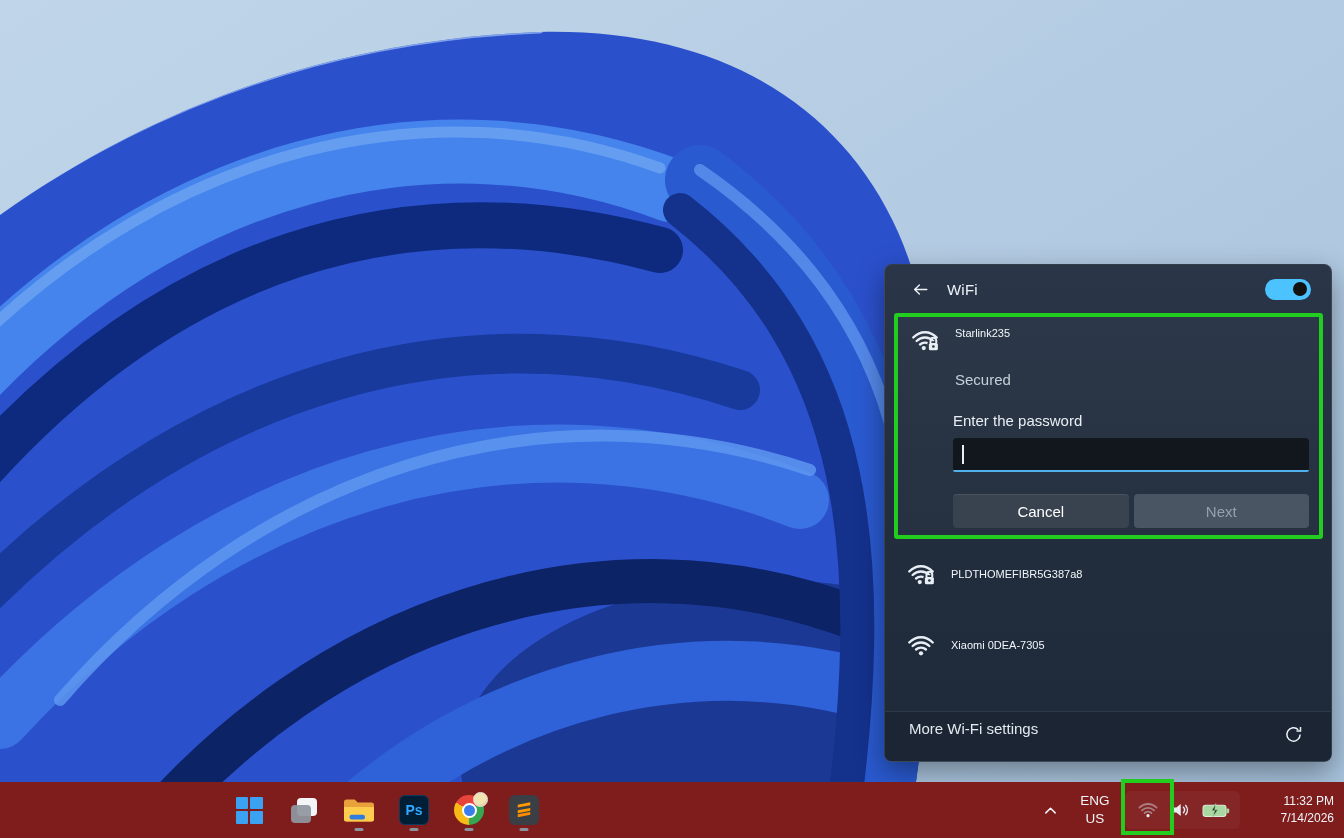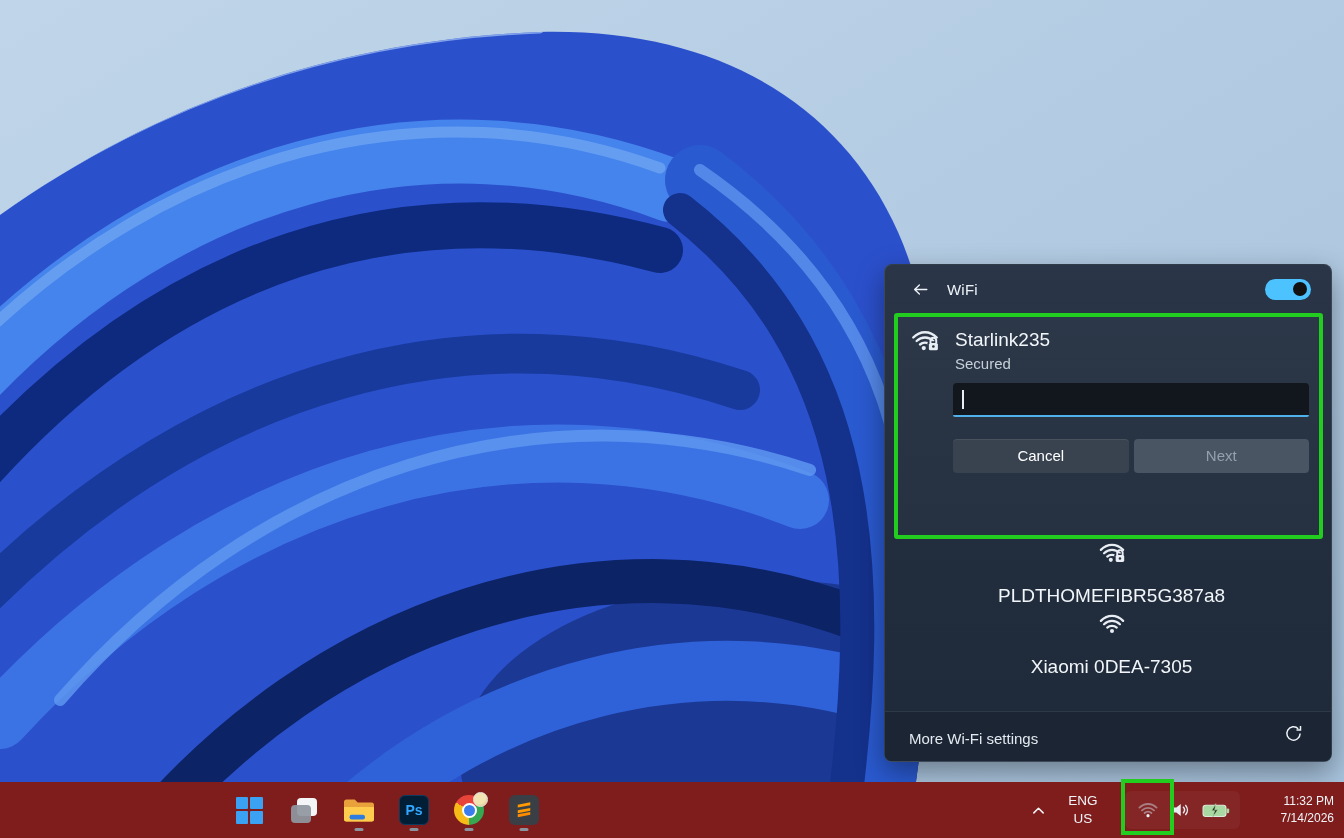--- a/index.html
+++ b/index.html
@@ -26,41 +26,41 @@
   .toggle { margin-left:auto; width:46px; height:21px; border-radius:11px; background:#4cc2ff;
     position:relative; cursor:pointer; }
   .toggle .knob { position:absolute; right:4px; top:3.5px; width:14px; height:14px;
     border-radius:50%; background:#121212; }
 
   .hl-section {
     margin:0 8px 0 9px; height:226px; border:4px solid #23cd1f; border-radius:3px;
     padding:9px 14px 10px 12px; background:rgba(255,255,255,.02);
   }
   .sel-row { display:flex; gap:15px; align-items:flex-start; cursor:pointer; }
-  .net-name { font-size:19px; color:#f2f6fa; line-height:1.45; }
-  .net-sub { font-size:15px; color:#c7d0d9; line-height:1.35; }
+  .net-name { font-size:11px; color:#f2f6fa; line-height:1.45; }
+  .net-sub { font-size:15px; color:#c7d0d9; line-height:1.35;margin-top:28px; }
   .pwd-label { margin:22px 0 0 43px; color:#e9eef4; }
   .pwd-field { position:relative; margin:9px 0 0 43px; height:34px; width:356px;
     background:#12171e; border-radius:4px 4px 2px 2px; border-bottom:2px solid #4fb0ea; }
   .pwd-input { position:absolute; inset:0; background:transparent; border:none; outline:none;
     color:#eef3f8; font:15px "Liberation Sans",sans-serif; padding:0 10px; }
   .caret { position:absolute; left:9px; top:7px; width:2px; height:19px; background:#e7edf3;
     animation:blink 1.1s steps(1) infinite; }
   @keyframes blink { 50% { opacity:0; } }
   .btn-row { display:flex; gap:5px; margin:22px 0 0 43px; width:356px; }
   .btn { flex:1; height:34px; border:none; border-radius:4px; font:15px "Liberation Sans",sans-serif;
     cursor:pointer; }
   .btn-next { background:#4a5564; color:#95a0ad; }
   .btn-cancel { background:#39434f; color:#ffffff; box-shadow:inset 0 1px 0 rgba(255,255,255,.08); }
 
   .net-list { height:172px; overflow:hidden; }
-  .net-row { height:71px; display:flex; align-items:center; gap:15px; padding-left:7px; cursor:pointer;flex-direction:column; }
+  .net-row { height:71px; display:flex; align-items:center; gap:15px; padding-left:21px; cursor:pointer; }
 
   .panel-footer { height:52px; border-top:1px solid rgba(255,255,255,.09); background:#1b2533;
-    display:flex; align-items:flex-end; justify-content:space-between; padding:16px 24px;gap:16px; }
+    display:flex; align-items:flex-start; justify-content:space-between; padding:8px 24px;gap:16px; }
   .footer-link { color:#e2e9f0; cursor:pointer; }
   .refresh-btn { width:28px; height:28px; display:flex; align-items:center; justify-content:center;
     cursor:pointer; border-radius:4px; }
 
   
   .taskbar { position:absolute; left:0; bottom:0; width:1344px; height:56px; background:#7f1d1d; }
   .apps { position:absolute; left:229px; top:0; height:56px; display:flex; gap:15px; align-items:center; }
   .app { position:relative; width:40px; height:48px; display:flex; align-items:center;
     justify-content:center; border-radius:5px; cursor:pointer; }
   .run-pill { position:absolute; bottom:3px; left:50%; transform:translateX(-50%);
@@ -81,21 +81,21 @@
     background:#3b7ded; border:2.5px solid #ffffff; }
   .chrome-badge { position:absolute; top:-3px; right:-4px; width:15px; height:15px; border-radius:50%;
     background:radial-gradient(circle at 40% 35%, #f2e3b2 0 55%, #cbb475 100%); border:1px solid #e8e8e8; }
   .subl { width:30px; height:30px; border-radius:6px; background:#3a3f46; display:flex;
     align-items:center; justify-content:center; }
 
   .tray { position:absolute; right:0; top:0; height:56px; display:flex; align-items:center; padding-right:10px; }
   .chev-btn { width:34px; height:34px; display:flex; align-items:center; justify-content:center;
     border-radius:5px; cursor:pointer; margin-right:6px; }
   .lang { width:44px; text-align:center; color:#f0f4f8; font-size:13.5px; line-height:1.32;
-    cursor:pointer; border-radius:5px; padding:3px 0; margin-right:20px; }
+    cursor:pointer; border-radius:5px; padding:3px 0; margin-right:8px; }
   .tray-group { display:flex; align-items:center; gap:10px; padding:6px 10px; border-radius:6px;
     background:rgba(255,255,255,.045); cursor:pointer; margin-right:8px; }
   .tray-wifi { position:relative; width:26px; height:26px; display:flex; align-items:center; justify-content:center; }
   .tray-wifi .hl-box { position:absolute; left:-14px; top:-18px; width:53px; height:56px;
     border:4px solid #23cd1f; pointer-events:none; }
   .clock { width:86px; text-align:right; color:#f0f4f8; font-size:12px; line-height:1.45; cursor:pointer; }
 </style>
 </head>
 <body>
 
@@ -157,20 +157,21 @@
           <path d="M16.4 13.6v-1.9a2.3 2.3 0 0 1 4.6 0v1.9" fill="none" stroke="#e9eef4" stroke-width="1.6"></path>
           <rect x="15.1" y="13.6" width="7.2" height="5.8" rx="1.2" fill="#e9eef4"></rect>
           <circle cx="18.7" cy="16.4" r="1.05" fill="#25313f"></circle>
         </svg>
         <div>
           <div class="net-name">Starlink235</div>
           <div class="net-sub">Secured</div>
         </div>
       </div>
 
+      <div class="pwd-label">Enter the password</div>
 
       <div class="pwd-field">
         <input class="pwd-input" type="password" value="" style="">
         <span class="caret"></span>
       </div>
 
       <div class="btn-row">
         <button class="btn btn-cancel">Cancel</button>
         <button class="btn btn-next">Next</button>
       </div>

